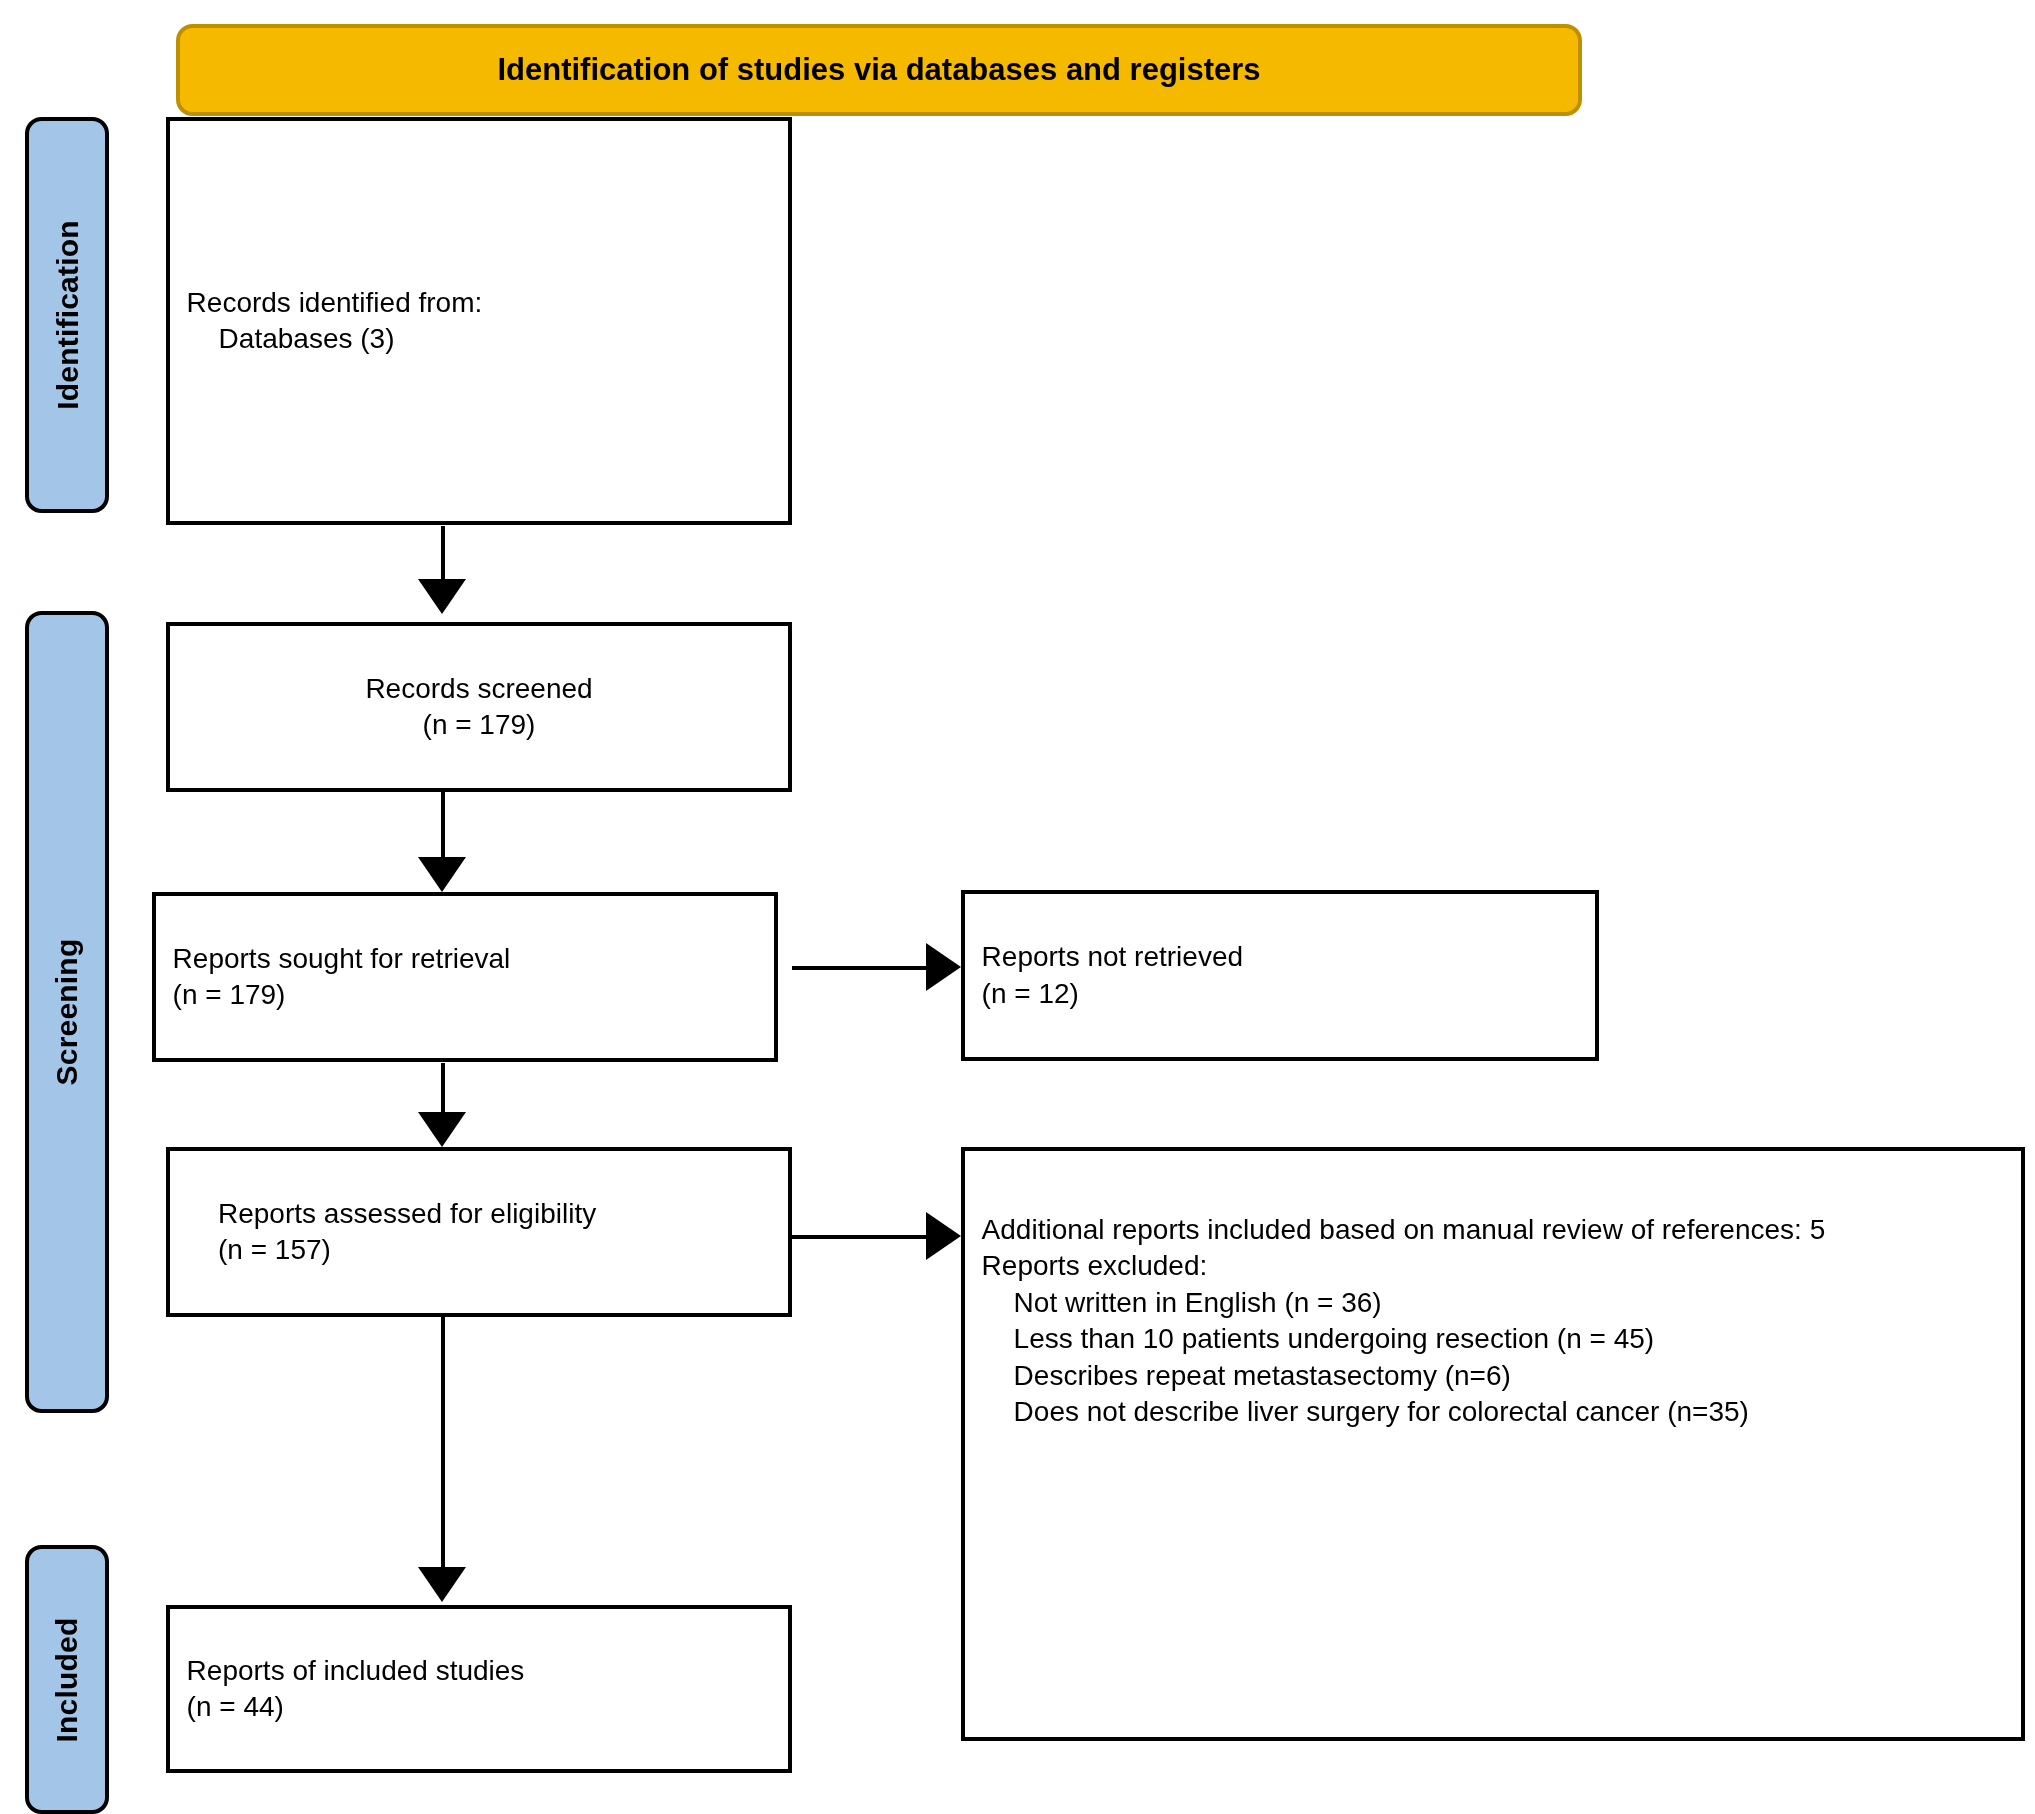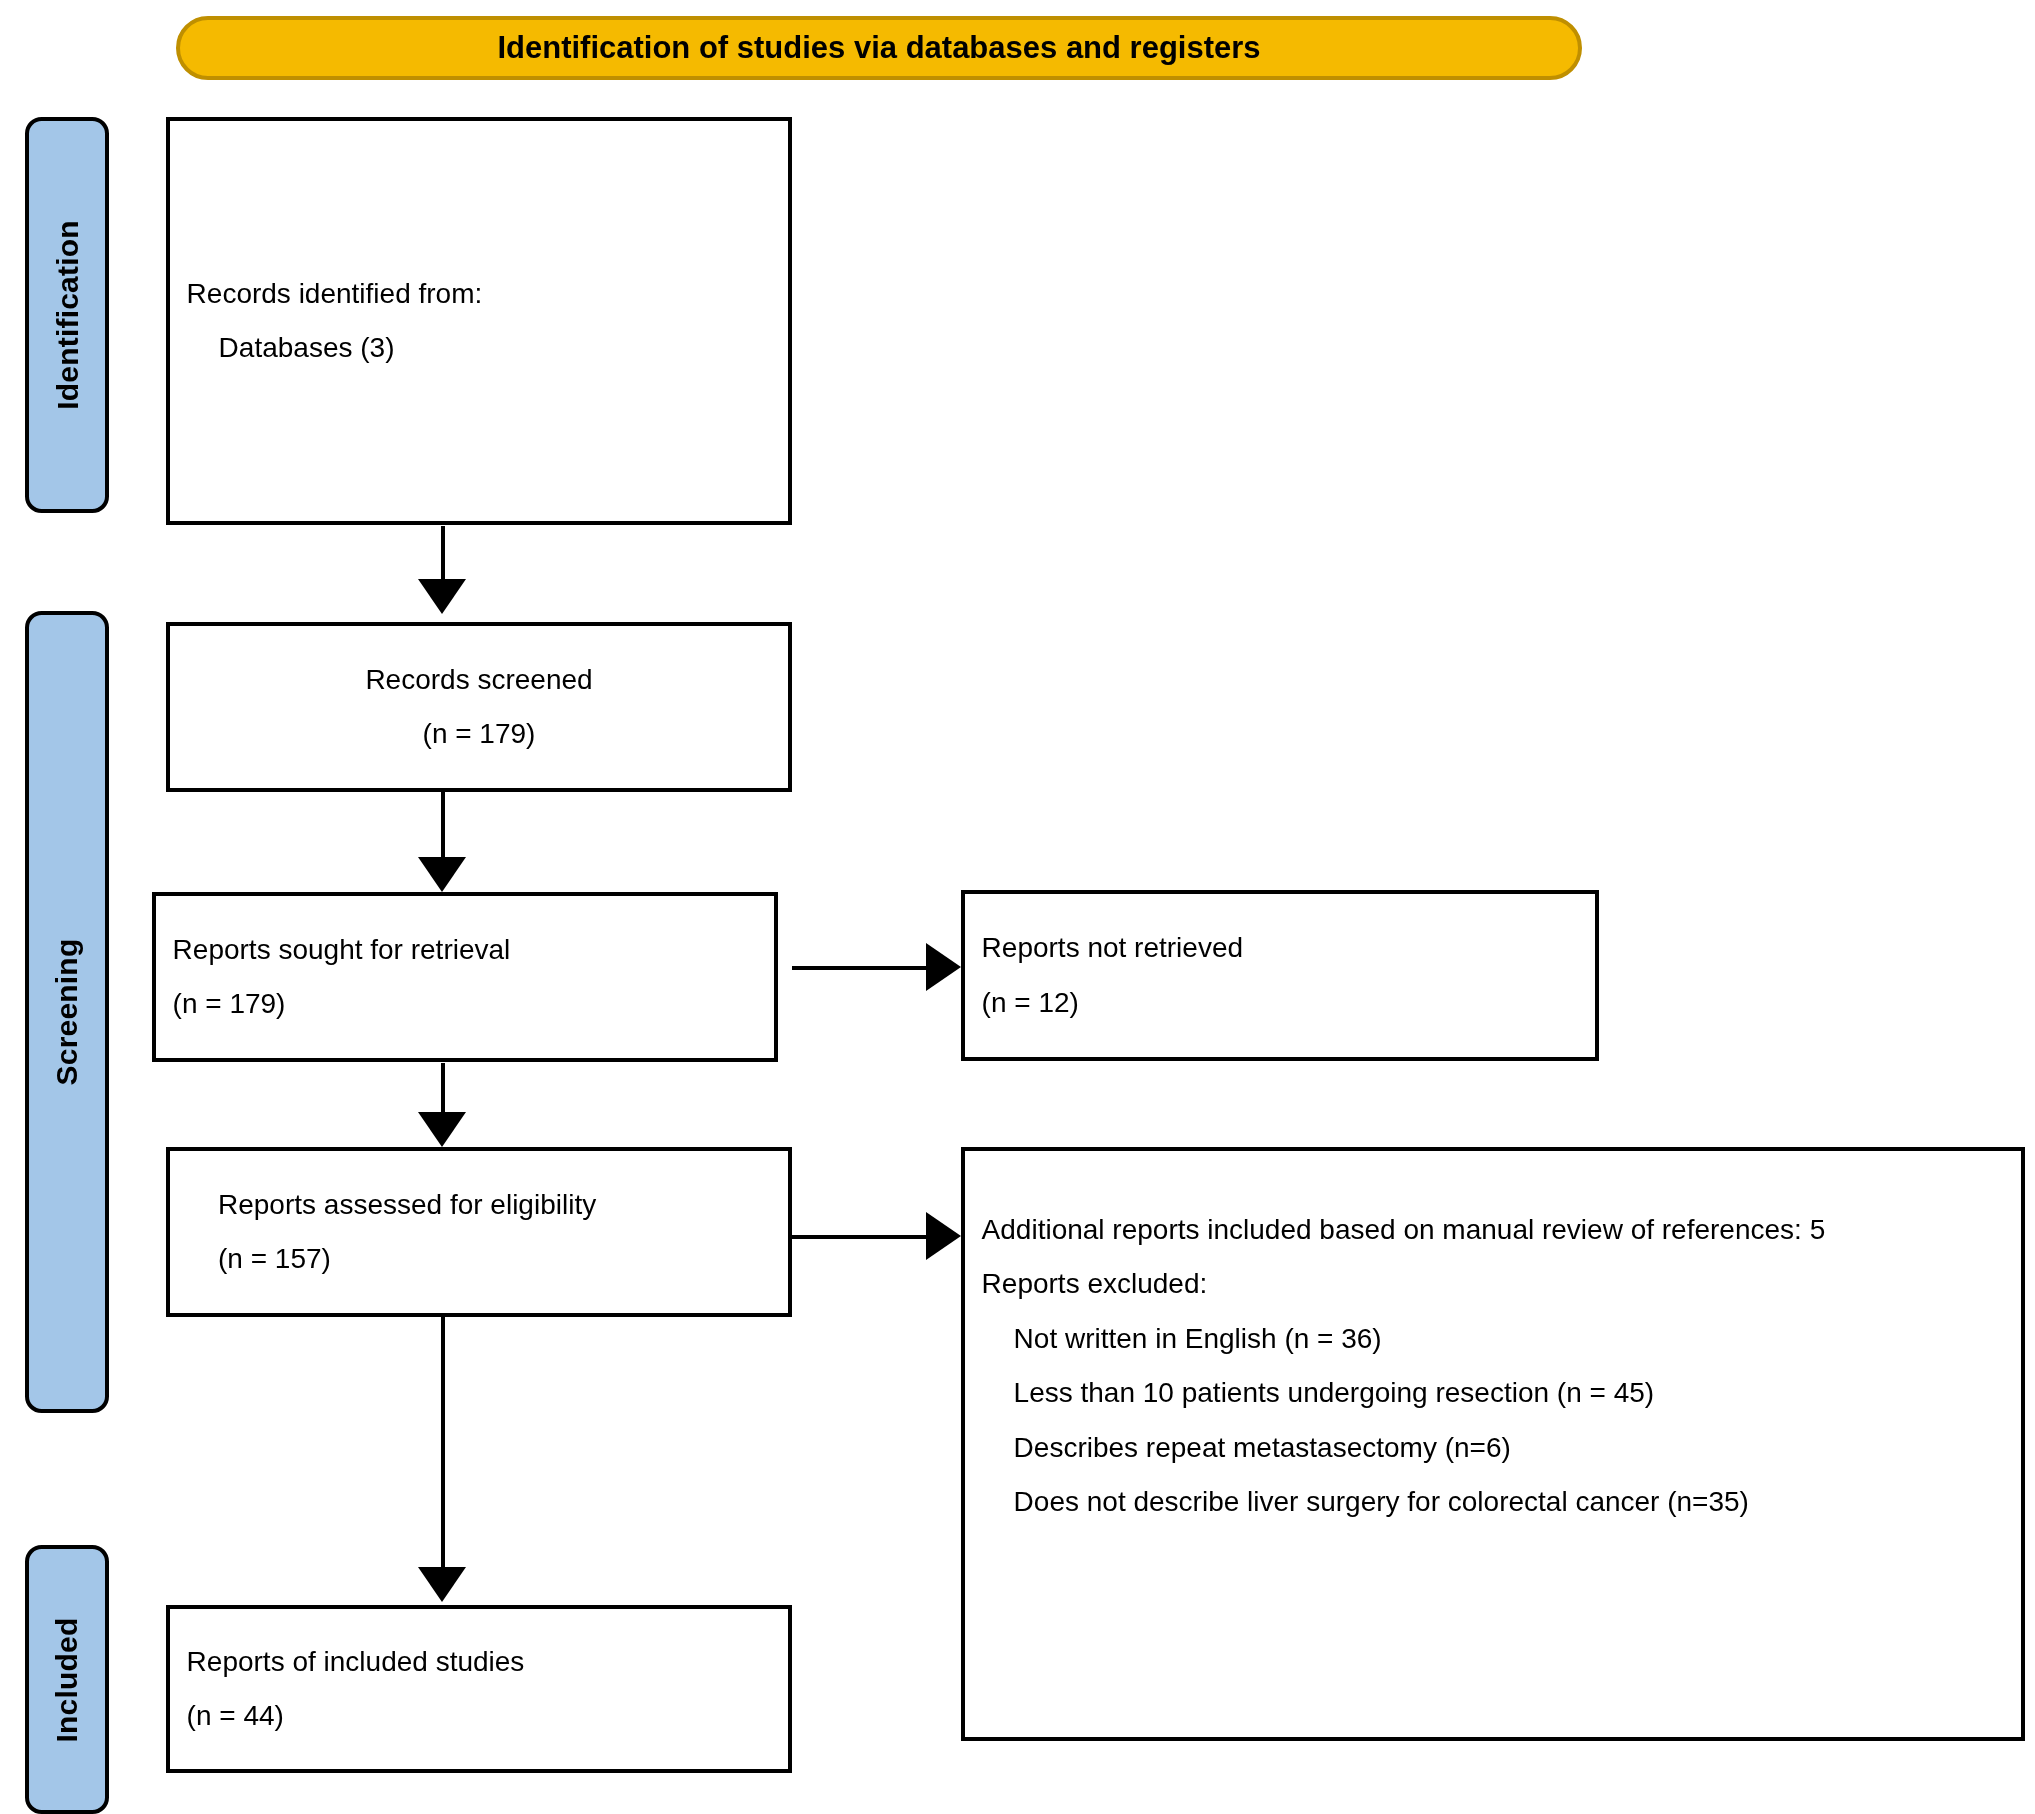--- a/index.html
+++ b/index.html
@@ -59,21 +59,20 @@
   
   .node-box {
     position: absolute;
     background: #ffffff;
     border: 4.4px solid #000000;
     box-sizing: border-box;
     display: flex;
     flex-direction: column;
     justify-content: center;
     padding: 0 16.6px;
-    gap: 18px;
   }
   .node-box .line {
     font-size: 28px;
     line-height: 1.30;
     color: #000000;
     white-space: pre-wrap;
   }
   .node-box.top-align {
     justify-content: flex-start;
     padding-top: 28px;
@@ -104,21 +103,21 @@
     border-top: 24.5px solid transparent;
     border-bottom: 24.5px solid transparent;
     border-left: 35px solid #000000;
   }
 </style>
 </head>
 <body>
 
 <div id="stage">
 
-  <div class="banner" style="left:176px; top:16px; width:1406px; height:64px;border-radius:32px;">
+  <div class="banner" style="left:176px; top:24px; width:1406px; height:92px;">
     <span class="banner-label">Identification of studies via databases and registers</span>
   </div>
 
   <div class="phase-band" style="left:25.4px; top:117px; width:84px; height:396px;">
     <span class="phase-label">Identification</span>
   </div>
 
   <div class="phase-band" style="left:25.4px; top:611px; width:84px; height:802px;">
     <span class="phase-label">Screening</span>
   </div>

